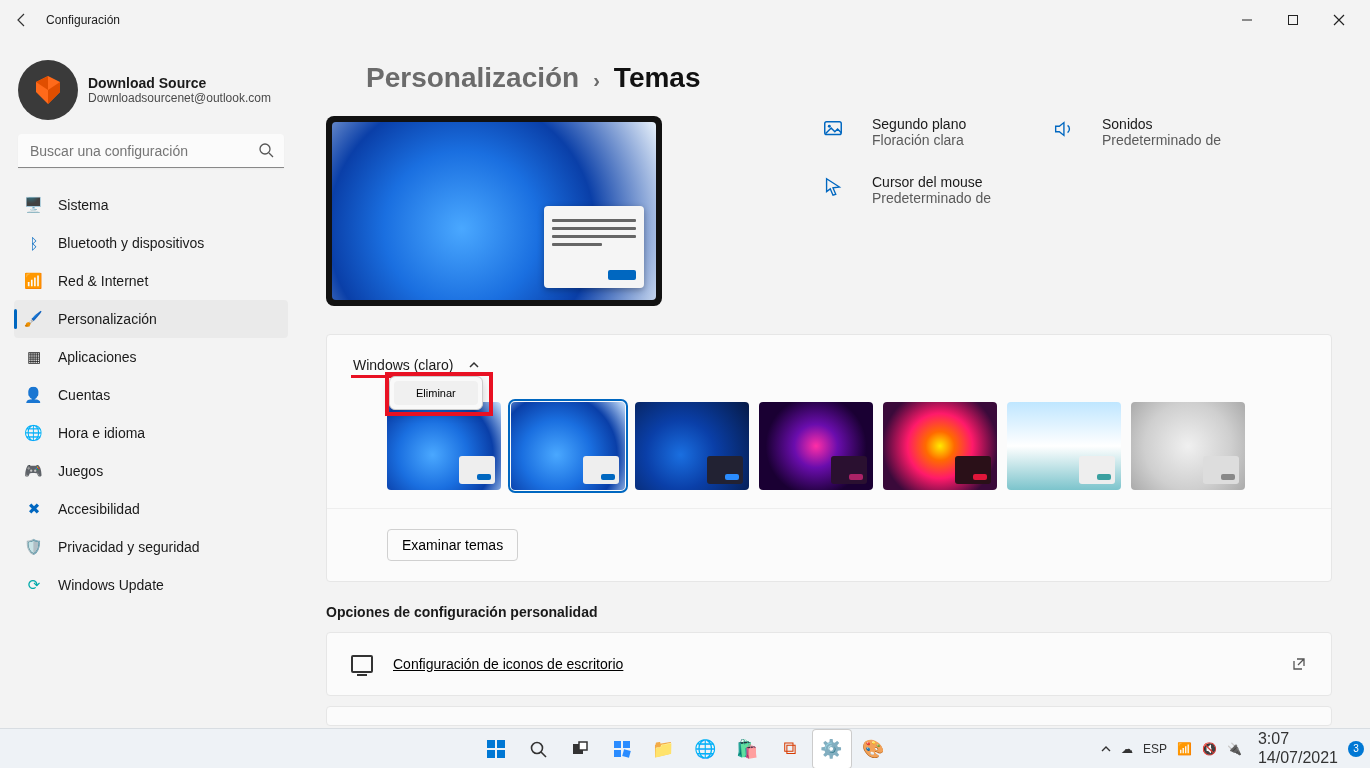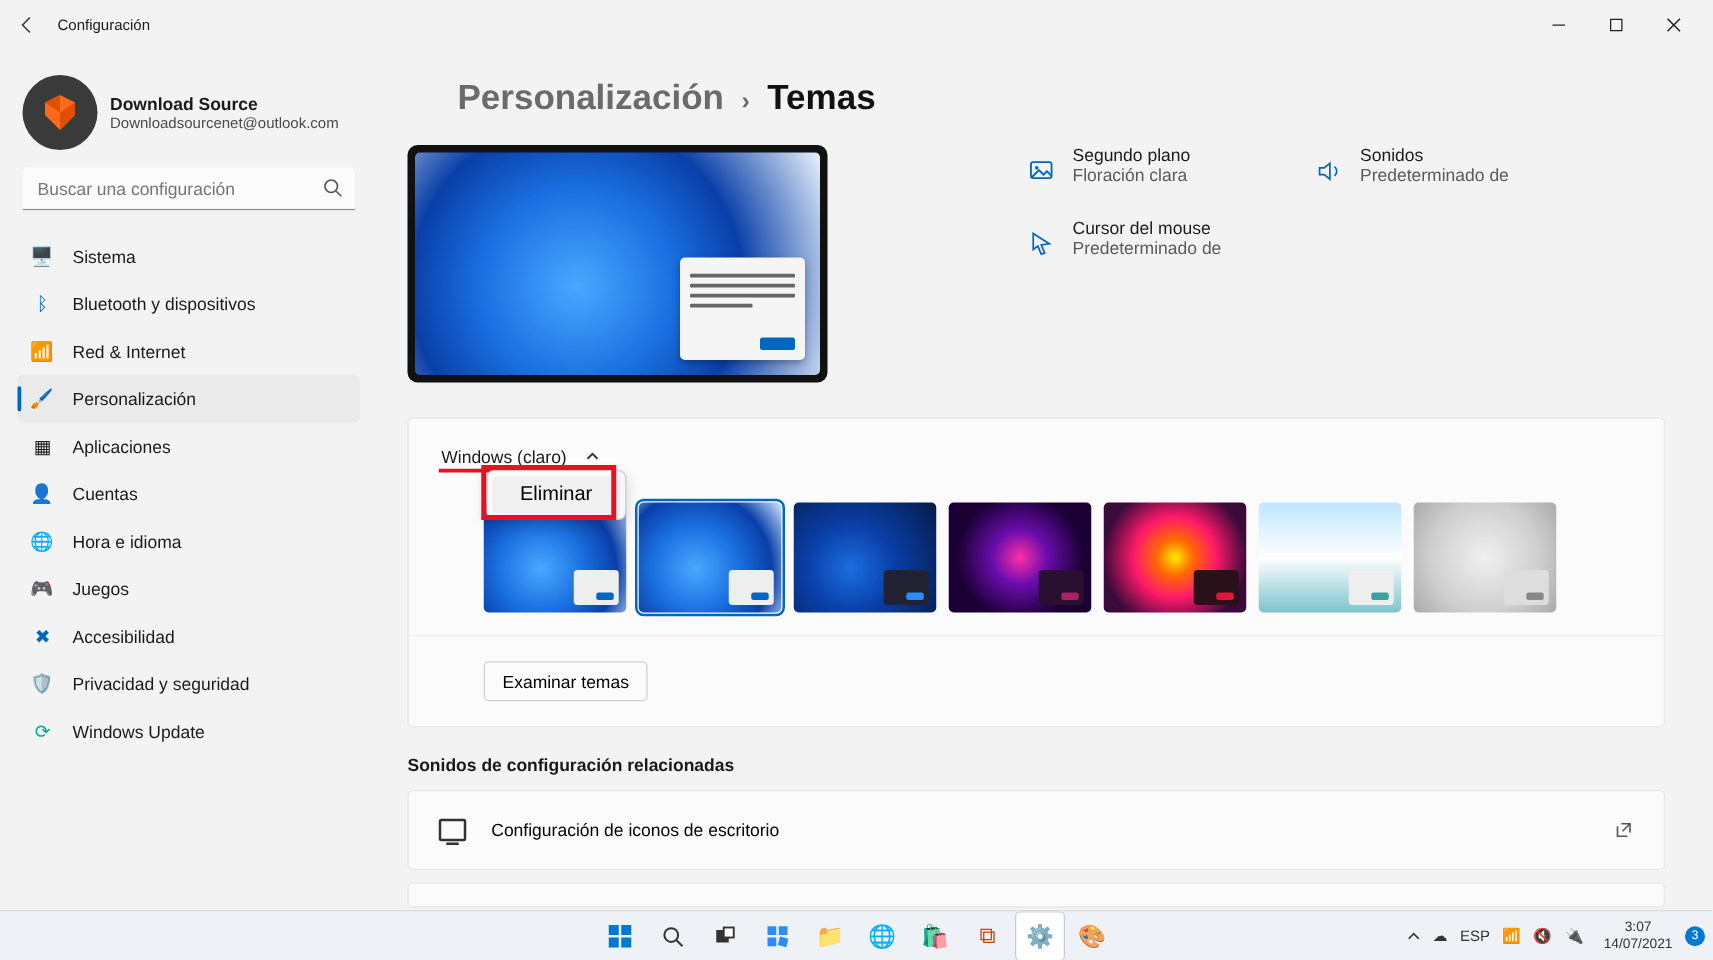--- a/index.html
+++ b/index.html
@@ -44,21 +44,21 @@
   
   .toprow { display:flex; gap:160px; margin-bottom:28px;}
   .preview { width:336px; height:190px; background:#111; border-radius:8px; padding:6px; }
   .preview-inner { width:100%; height:100%; border-radius:4px; background: radial-gradient(circle at 40% 60%, #4aa8ff 0%, #1a6fe0 35%, #0a3fa8 60%, #e9f2fb 100%); position:relative; overflow:hidden;}
   .preview-window { position:absolute; right:12px; bottom:12px; width:100px; height:82px; background:#f5f5f5; border-radius:4px; padding:8px; box-shadow:0 2px 6px rgba(0,0,0,0.3);}
   .preview-window .ln { height:3px; background:#666; margin:5px 0; border-radius:1px;}
   .preview-window .ln.short { width:60%; }
   .preview-window .pbtn { width:28px; height:10px; background:#0067c0; border-radius:2px; position:absolute; right:8px; bottom:8px;}
 
   .props { display:grid; grid-template-columns: repeat(2, 200px); gap:26px 30px; align-content:start;}
-  .prop { display:flex; gap:14px; align-items:flex-end; }
+  .prop { display:flex; gap:28px; align-items:flex-start; }
   .prop .picon { width:22px; height:22px; color:#0067c0; flex-shrink:0; margin-top:2px;}
   .prop .ptitle { font-size:14px; color:#1a1a1a; }
   .prop .pval { font-size:14px; color:#5a5a5a; }
 
   
   .card { background:#fbfbfb; border:1px solid #e6e6e6; border-radius:4px; margin-bottom:10px; }
   .card-head { padding: 16px 24px 8px 24px; display:flex; align-items:flex-start;}
   .card-head .grow{flex:1;}
   .card-title { font-size:14px; color:#1a1a1a; }
   .card-sub { font-size:12px; color:#5a5a5a; margin-top:2px;}
@@ -72,41 +72,41 @@
   .theme .tw { position:absolute; right:6px; bottom:6px; width:36px; height:28px; border-radius:3px;}
   .theme .tw .tbtn { position:absolute; right:4px; bottom:4px; width:14px; height:6px; border-radius:2px;}
   .bg-bloom { background: radial-gradient(circle at 40% 60%, #4aa8ff 0%, #1a6fe0 40%, #0a3fa8 70%, #cfe7ff 100%);}
   .bg-dark { background: radial-gradient(circle at 40% 60%, #1a6fe0 0%, #0a3fa8 40%, #061a46 100%);}
   .bg-glow { background: radial-gradient(circle at 50% 50%, #ff2ea6 0%, #6a0dad 30%, #1a0033 70%);}
   .bg-flow { background: radial-gradient(circle at 50% 50%, #ffea00 0%, #ff6a00 20%, #ff1a6a 45%, #3a0a3a 80%);}
   .bg-sun { background: linear-gradient(180deg,#bfe6ff 0%, #fff 50%, #7cc4cc 100%);}
   .bg-motion { background: radial-gradient(circle at 50% 50%, #f0f0f0 0%, #cfcfcf 60%, #aaa 100%);}
   .ctx-highlight { position:absolute; border:4px solid #e81123; width:108px; height:44px; top:-14px; left:58px; z-index:5; pointer-events:none;}
   .ctx-menu { position:absolute; background:#f9f9f9; border:1px solid #ccc; border-radius:6px; box-shadow:0 4px 10px rgba(0,0,0,0.18); padding:4px; top:-10px; left:62px; z-index:4;}
-  .ctx-item { padding:6px 22px; font-size:16px; background:#f0f0f0; border-radius:4px; cursor:pointer;}
+  .ctx-item { padding:6px 22px; font-size:11px; background:#f0f0f0; border-radius:4px; cursor:pointer;}
 
   .card-row { display:flex; align-items:center; padding:20px 24px 20px 60px;}
   .card-row .grow{flex:1; font-size:14px;}
   .btn { background:#fbfbfb; border:1px solid #d0d0d0; border-radius:4px; padding:7px 14px; font-size:14px; cursor:pointer;}
 
   .section-title { font-size:14px; font-weight:600; margin:22px 0 12px 0; color:#1a1a1a;}
 
-  .link-row { display:flex; align-items:center; padding:22px 24px; gap:20px;}
+  .link-row { display:flex; align-items:center; padding:22px 24px; gap:20px;text-decoration:underline;}
   .link-row .rowicon { width:22px; height:18px; border:2px solid #333; border-radius:2px; position:relative;}
   .link-row .rowicon::after{content:""; position:absolute; left:4px; right:4px; bottom:-5px; height:2px; background:#333;}
   .link-row .grow{flex:1; font-size:14px;}
   .ext-icon{width:16px;height:16px;}
 
   
   .taskbar { position:absolute; bottom:0; left:0; right:0; height:40px; background:#eef2f6; border-top:1px solid #d8dde2; display:flex; align-items:center;}
   .tb-center { position:absolute; left:50%; transform:translateX(-50%); display:flex; gap:2px;}
   .tb-app { width:40px; height:40px; display:flex; align-items:center; justify-content:center; font-size:18px; cursor:pointer; border-radius:4px;}
   .tb-app.active{background:#fff; box-shadow:inset 0 0 0 1px #ccc;}
   .tb-right { position:absolute; right:6px; display:flex; align-items:center; gap:10px; font-size:12px; color:#333;}
-  .tb-right .clock { text-align:center; line-height:1.15; font-size:11px; margin-left:6px;}
+  .tb-right .clock { text-align:left; line-height:1.15; font-size:16px; margin-left:6px;}
   .tb-right .nbadge { width:16px; height:16px; border-radius:50%; background:#0078d4; color:#fff; display:flex; align-items:center; justify-content:center; font-size:10px;}
   svg{display:block;}
 </style>
 </head>
 <body>
 
 <div class="window">
 
   <div class="titlebar">
     <div class="tb-back">
@@ -319,21 +319,21 @@
               </div>
             </div>
         </div>
 
         <div style="border-top:1px solid #eee"></div>
         <div class="card-row">
           <button class="btn">Examinar temas</button>
         </div>
       </div>
 
-      <div class="section-title">Sonidos de configuración relacionadas</div>
+      <div class="section-title">Opciones de configuración personalidad</div>
 
       <div class="card">
         <div class="link-row">
           <div class="rowicon"></div>
           <div class="grow">Configuración de iconos de escritorio</div>
           <span class="ext-icon">
               <svg viewBox="0 0 16 16" width="16" height="16">
                 <path d="M6 3h7v7M13 3 7 9M11 13H3V5" stroke="#555" stroke-width="1.3" fill="none"></path>
               </svg>
             </span>

